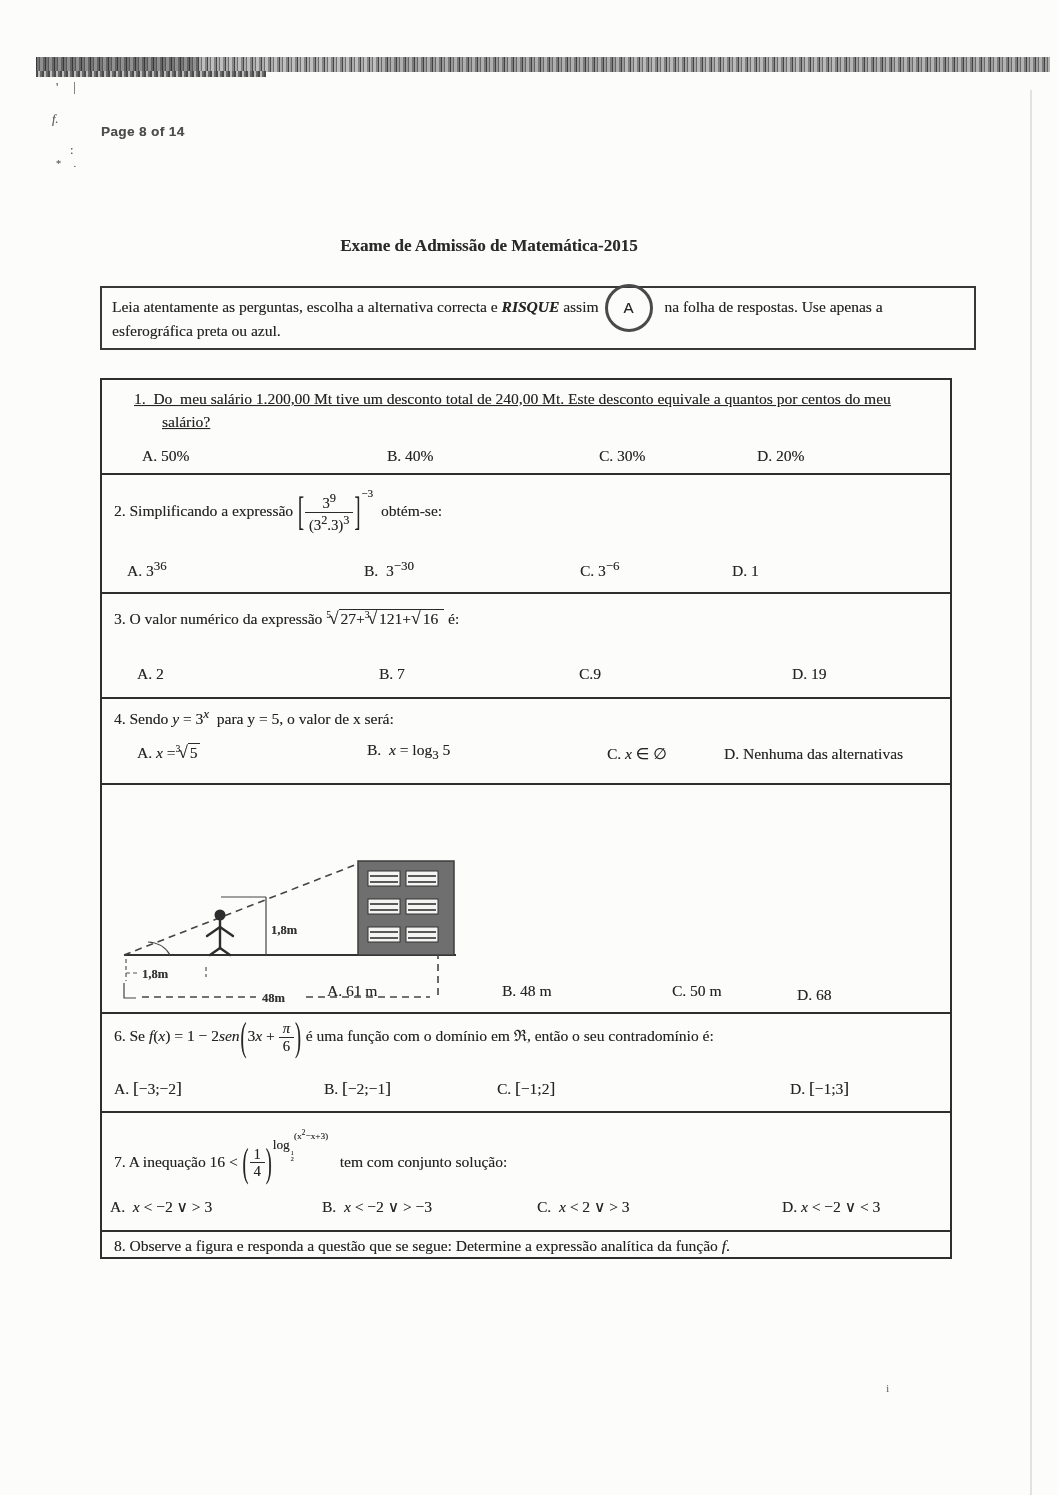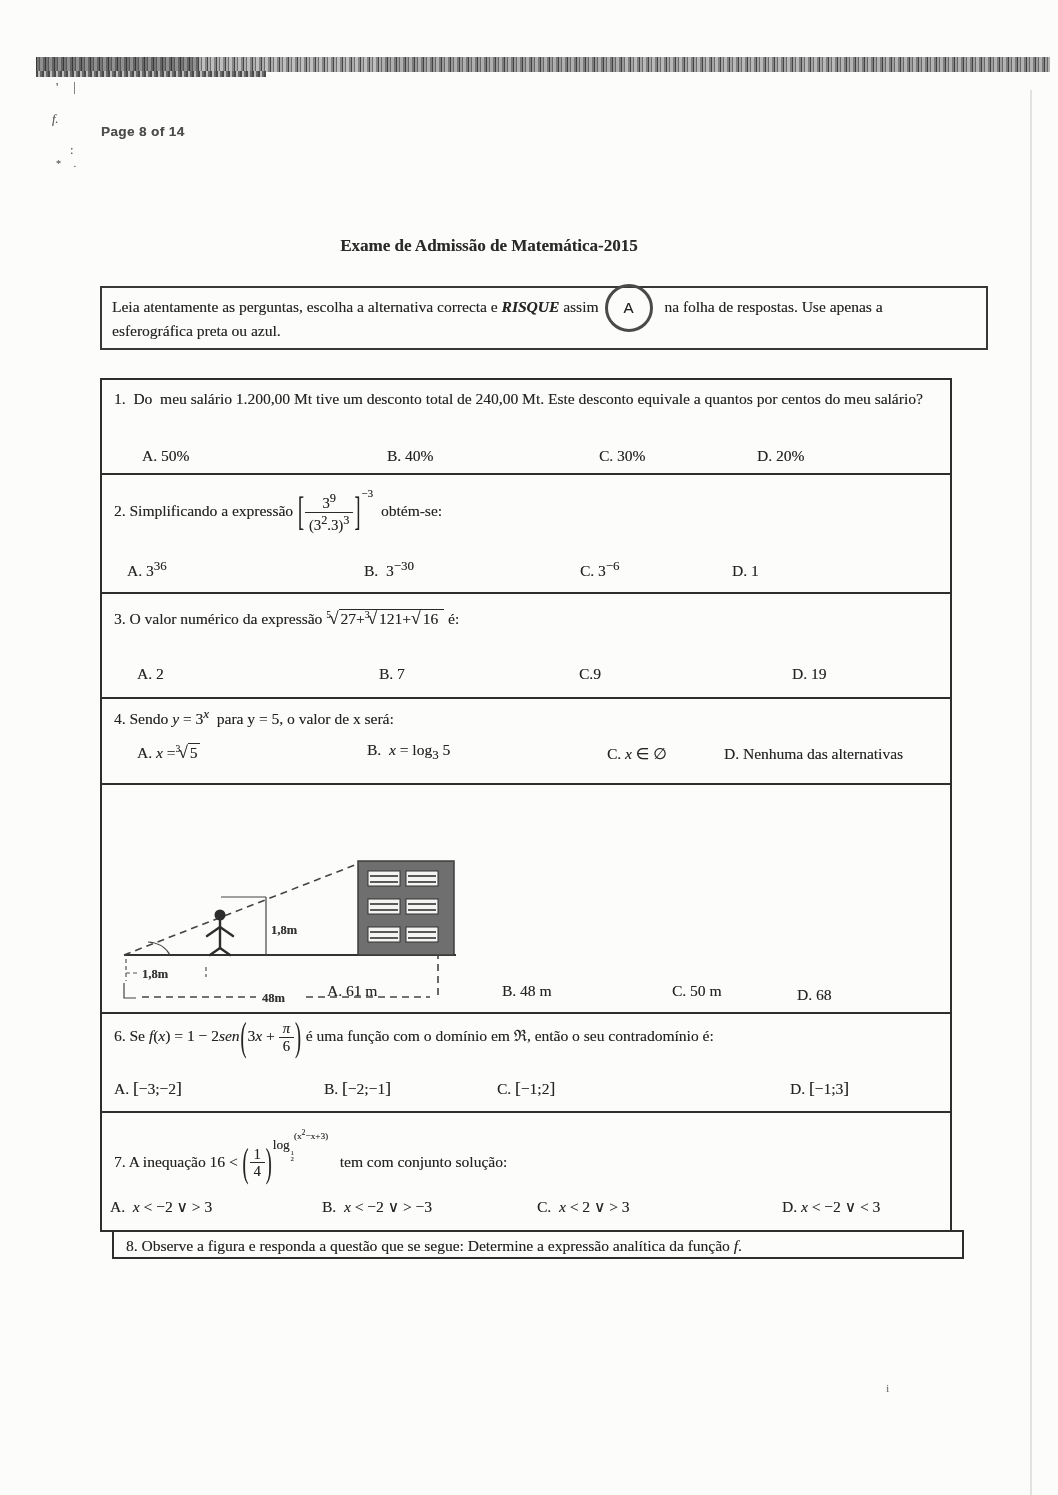--- a/index.html
+++ b/index.html
@@ -19,36 +19,36 @@
   .mk1{left:56px;top:80px;letter-spacing:6px;}
   .mk2{left:52px;top:112px;font-style:italic;}
   .mk3{left:70px;top:143px;}
   .mk4{left:56px;top:158px;font-size:10px;letter-spacing:5px;}
   .mk5{left:886px;top:1382px;font-size:11px;color:#777;}
   .pagelabel{position:absolute;left:101px;top:124px;font-family:"Liberation Sans",sans-serif;
       font-size:13.5px;font-weight:bold;color:#4d4d4d;letter-spacing:.4px;}
   .title{position:absolute;left:0;right:80px;top:236px;text-align:center;
       font-size:17px;font-weight:bold;color:#2a2a2a;}
   .instr{position:absolute;left:100px;top:286px;width:854px;height:48px;border:2px solid #383838;
-      padding:7px 20px 5px 10px;font-size:15.5px;line-height:1.55;}
+      padding:7px 8px 5px 10px;font-size:15.5px;line-height:1.55;}
   .circA{display:inline-block;width:42px;height:42px;border:3px solid #4a4a4a;border-radius:50%;
       text-align:center;line-height:42px;font-size:15px;vertical-align:middle;
       margin:-15px 8px -15px 6px;font-family:"Liberation Sans",sans-serif;}
   
   .qbox{position:absolute;left:100px;width:848px;border:2px solid #2e2e2e;background:transparent;}
   .q1{top:378px;height:93px;}
   .q2{top:473px;height:117px;}
   .q3{top:592px;height:103px;}
   .q4{top:697px;height:84px;}
   .q5{top:783px;height:227px;}
   .q6{top:1012px;height:97px;}
   .q7{top:1111px;height:117px;}
-  .q8{top:1230px;height:25px;margin-left:12px;}
+  .q8{top:1230px;height:25px;}
   .qtext{margin:0;padding:7px 10px 0 12px;font-size:15.5px;line-height:1.5;}
-  .hang{padding-left:40px;text-indent:-28px;}
+  .hang{padding-left:60px;text-indent:-28px;text-decoration:underline;}
   .opt{position:absolute;white-space:nowrap;font-size:15.5px;}
   
   .frac{display:inline-block;text-align:center;vertical-align:middle;line-height:1.15;font-size:.95em;}
   .nu{display:block;border-bottom:1.4px solid #2a2a2a;padding:0 4px;}
   .de{display:block;padding:0 4px;}
   .bb{display:inline-block;transform:scaleY(2.2);vertical-align:middle;font-size:1.15em;
       font-weight:400;padding:0 1px;}
   .bexp{font-size:.72em;vertical-align:1.7em;}
   .vinc{border-top:1.4px solid #2a2a2a;padding:0 2px;}
   .rsign{font-size:1.12em;}

